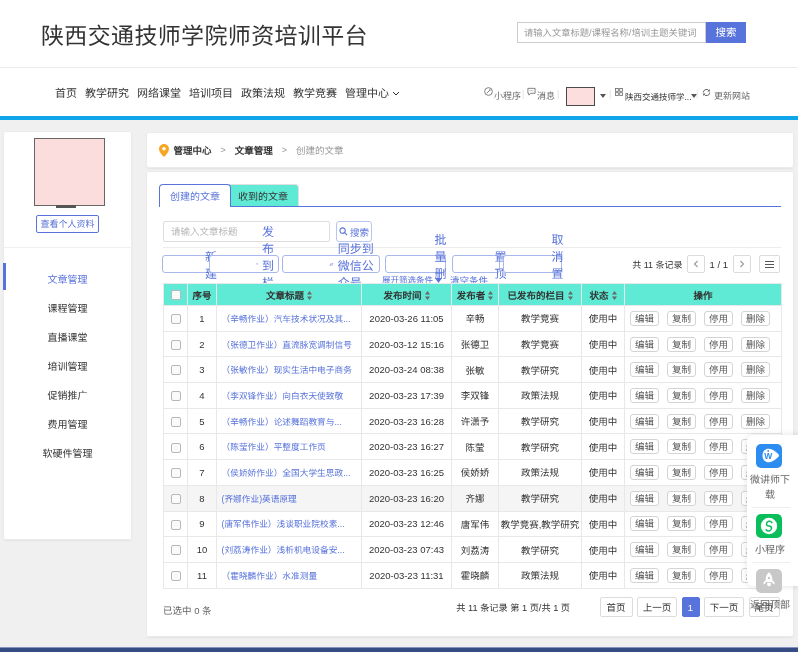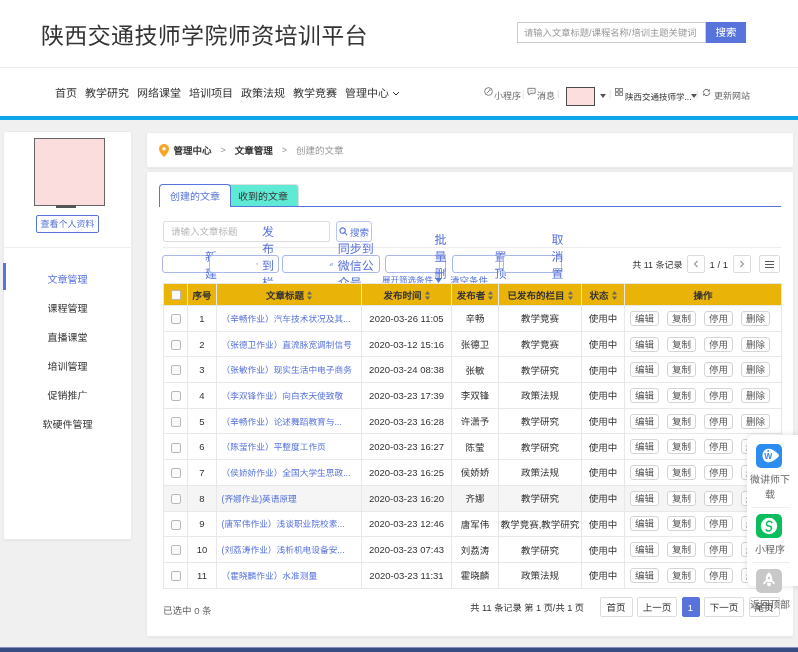--- a/index.html
+++ b/index.html
@@ -65,21 +65,21 @@
 
   
   .toolbar { position:absolute; left:16px; top:84px; width:618px; height:18px; }
   .tbtn { position:absolute; top:0; height:18px; border:1px solid #a9b8ea; border-radius:3px; background:#fff; color:#5873db; font-size:12px; display:flex; align-items:center; justify-content:center; gap:4px;padding-left:46px; }
   .tright { position:absolute; right:0; top:0; height:18px; display:flex; align-items:center; font-size:9.5px; color:#333; }
   .pgbox { width:18px; height:18px; border:1px solid #dcdcdc; border-radius:2px; display:flex; align-items:center; justify-content:center; background:#fff; }
 
   
   table.grid { position:absolute; left:17px; top:112px; width:618px; border-collapse:collapse; table-layout:fixed; }
   table.grid th, table.grid td { border:1px solid #e8e8e8; font-weight:normal; text-align:center; overflow:hidden; white-space:nowrap; }
-  table.grid th { background:#eab308; height:22px; font-size:9.5px; color:#333; font-weight:700; }
+  table.grid th { background:#5eead4; height:22px; font-size:9.5px; color:#333; font-weight:700; }
   table.grid td { height:25.7px; font-size:9.5px; color:#333; }
   table.grid td.ttl { text-align:left; padding-left:4.5px; }
   td.ttl span { color:#5873db; font-size:8.7px; }
   table.grid td.ops { text-align:left; padding-left:5px; }
   .opb { display:inline-block; width:29px; height:15px; border:1px solid #d4d4d4; border-radius:3px; text-align:center; line-height:14px; font-size:9.5px; color:#555; margin-right:8px; background:#fff; }
   .cbx { display:inline-block; width:10px; height:10px; border:1px solid #b8b8b8; border-radius:2px; background:#fafafa; vertical-align:middle; }
   tr.hov td { background:#f5f5f5; }
   .sort { display:inline-block; vertical-align:-1px; margin-left:3px; }
 
   
@@ -154,20 +154,21 @@
   <div class="avatar"></div>
   <div class="avname"></div>
   <div class="viewbtn">查看个人资料</div>
   <div class="sdiv"></div>
   <div class="smenu">
     <div class="it act"><span class="bar"></span>文章管理</div>
     <div class="it">课程管理</div>
     <div class="it">直播课堂</div>
     <div class="it">培训管理</div>
     <div class="it">促销推广</div>
+    <div class="it">费用管理</div>
     <div class="it">软硬件管理</div>
   </div>
 </div>
 
 <div class="bcard">
   <div class="in">
     <svg width="10" height="13" viewBox="0 0 10 13" style="margin-right:5px">
         <path d="M5 0C2.2 0 0 2.2 0 5c0 3.5 5 8 5 8s5-4.5 5-8C10 2.2 7.8 0 5 0z" fill="#f6a623"></path>
         <circle cx="5" cy="4.8" r="1.8" fill="#fff"></circle>
       </svg>
@@ -383,21 +384,21 @@
           <td>霍晓麟</td>
           <td>政策法规</td>
           <td>使用中</td>
           <td class="ops"><span class="opb">编辑</span><span class="opb">复制</span><span class="opb">停用</span><span class="opb">删除</span></td>
         </tr>
   </tbody>
     </table>
 
   <div class="foot-sel">已选中 0 条</div>
   <div class="foot-pg" id="footpg">
-    <span style="margin-right:11px;font-size:9.2px">共 11 条记录 第 1 页/共 1 页</span>
+    <span style="margin-right:25px;font-size:9.2px">共 11 条记录 第 1 页/共 1 页</span>
     <span class="fpbtn" style="width:33px">首页</span>
     <span class="fpbtn" style="width:40px">上一页</span>
     <span class="fpbtn" style="width:18px;background:#5873db;border-color:#5873db;color:#fff">1</span>
     <span class="fpbtn" style="width:40px">下一页</span>
     <span class="fpbtn" style="width:31px">尾页</span>
   </div>
 </div>
 
 <div class="float" id="floatp">
   <div style="height:9px"></div>

